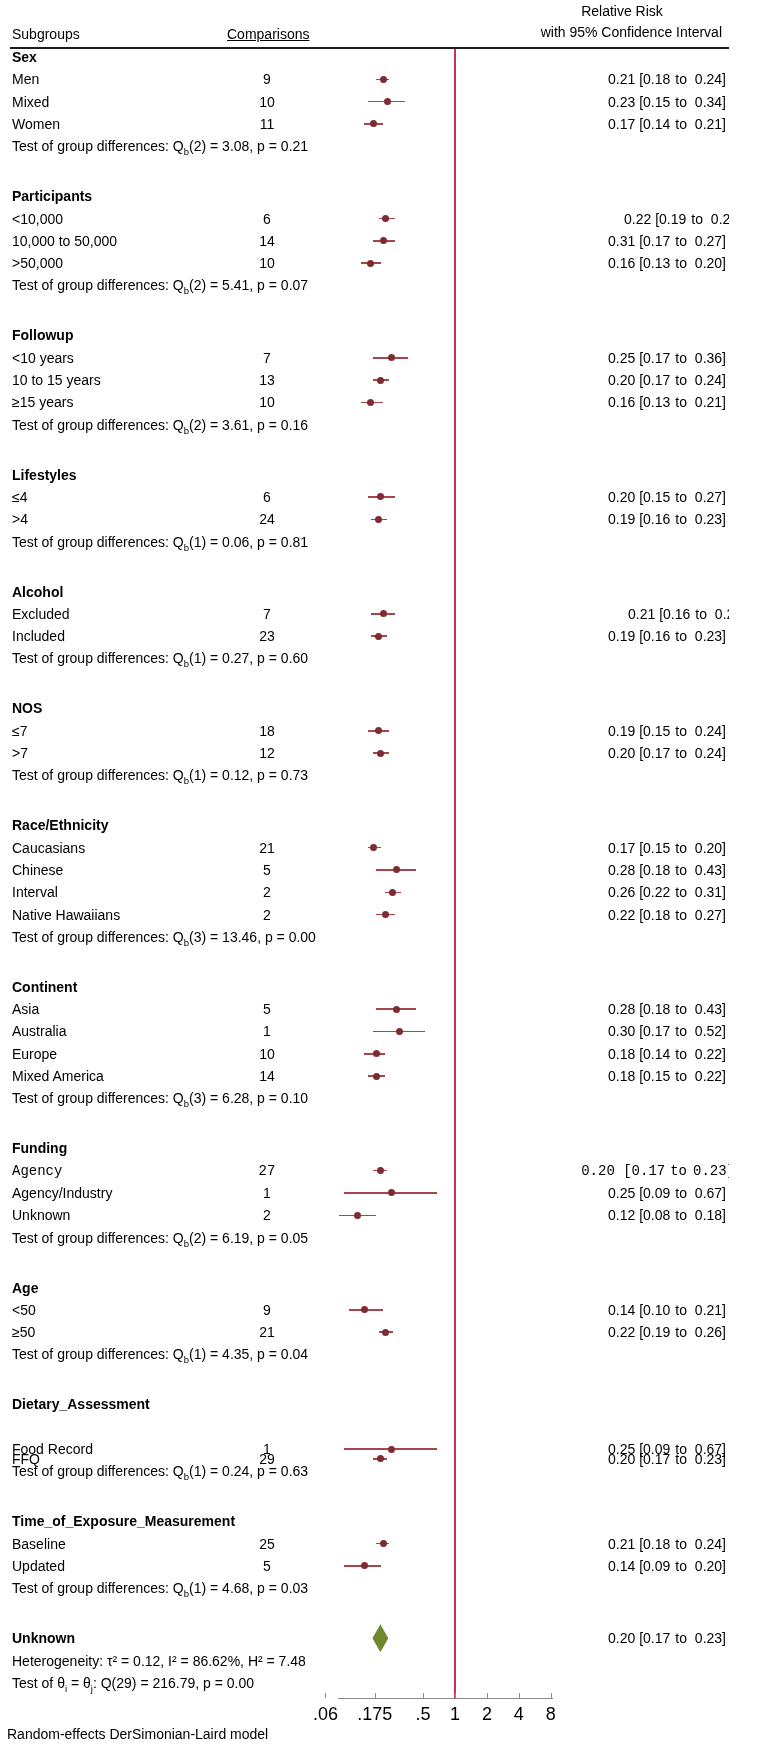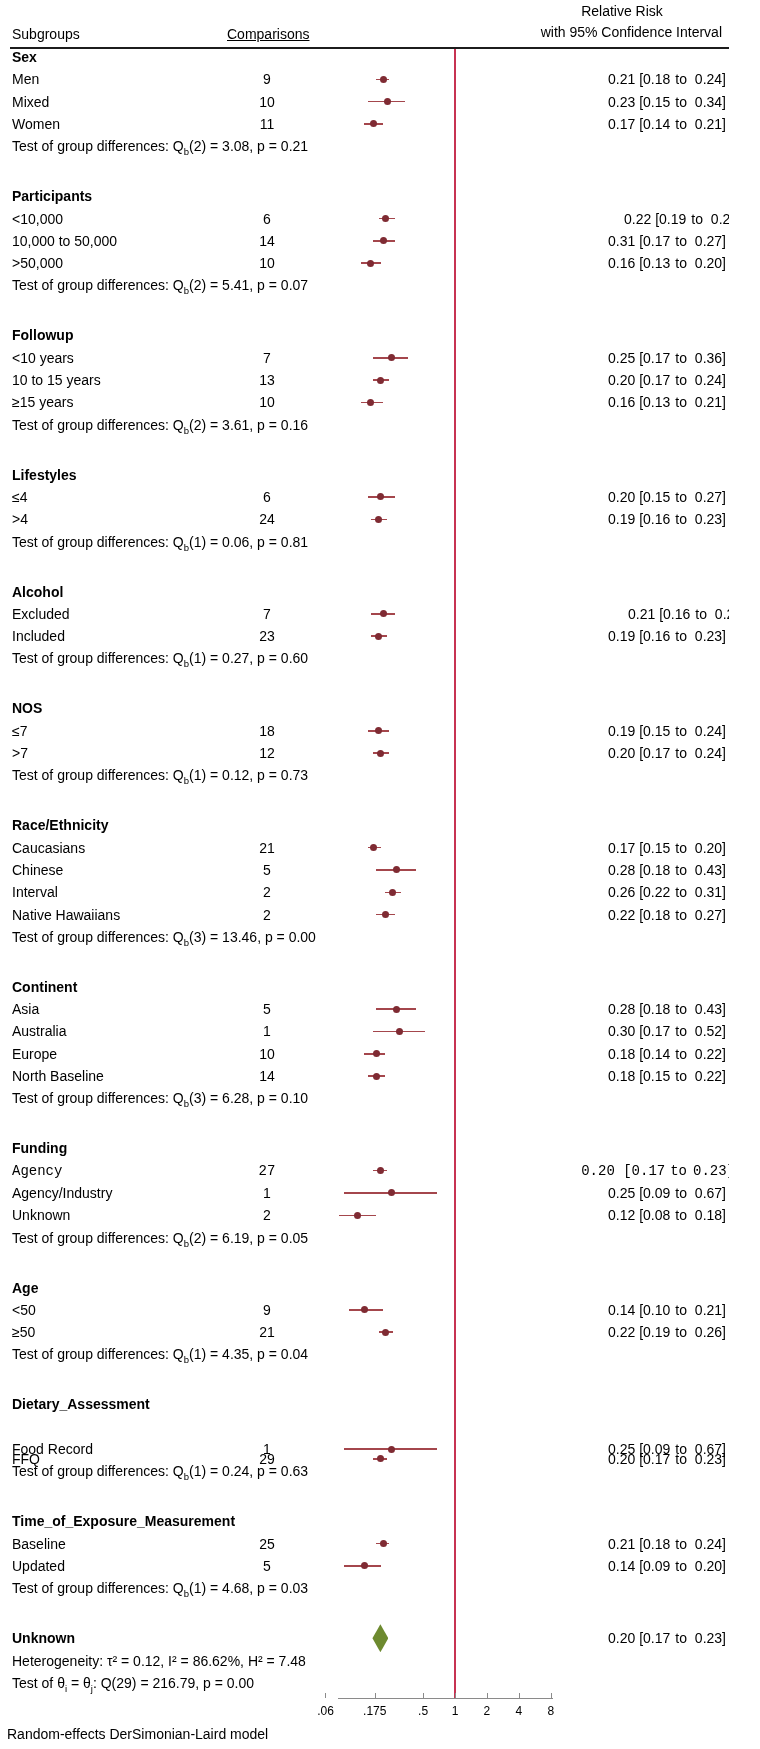--- a/index.html
+++ b/index.html
@@ -25,21 +25,21 @@
   .ci{position:absolute;height:1.5px;top:10.4px;}
   .pt{position:absolute;width:7px;height:7px;border-radius:50%;top:7.6px;}
   .diamond{position:absolute;}
   .est{position:absolute;right:34px;top:0;display:flex;align-items:center;height:22px;}
   .est i{font-style:normal;display:inline-block;}
   .est .p1{text-align:right;}
   .est .to{margin:0 6px 0 5px;}
   .est .p3{width:33px;text-align:right;}
   sub{font-size:9.5px;line-height:0;}
   .tick{position:absolute;width:1px;height:5px;}
-  .ticklbl{position:absolute;width:44px;text-align:center;font-size:12px;}
+  .ticklbl{position:absolute;width:44px;text-align:center;font-size:18px;}
   #axis-line{position:absolute;height:1.2px;}
   #footer-note{position:absolute;left:7px;top:1726px;}
 </style>
 </head>
 <body>
 
 <div id="figure">
   <div class="hdr" id="rr-line1">Relative Risk</div>
   <div class="hdr" id="rr-line2">with 95% Confidence Interval</div>
   <div class="hdr" id="col-subgroups">Subgroups</div>
@@ -328,21 +328,21 @@
         <span class="ncol">10</span>
         <span class="ci" style="left: 364.49px; width: 20.8072px; background: rgb(164, 70, 76);"></span>
         <span class="pt" style="left: 372.559px; background: rgb(127, 43, 51);"></span>
         <span class="est">
           <i class="p1">0.18 [0.14</i>
           <i class="to">to</i>
           <i class="p3">0.22]</i>
         </span>
       </div>
       <div class="row" style="top: 1065px;">
-        <span class="lbl">North Baseline</span>
+        <span class="lbl">Mixed America</span>
         <span class="ncol">14</span>
         <span class="ci" style="left: 367.666px; width: 17.6311px; background: rgb(164, 70, 76);"></span>
         <span class="pt" style="left: 372.559px; background: rgb(127, 43, 51);"></span>
         <span class="est">
           <i class="p1">0.18 [0.15</i>
           <i class="to">to</i>
           <i class="p3">0.22]</i>
         </span>
       </div>
       <div class="row" style="top: 1087.3px;">

